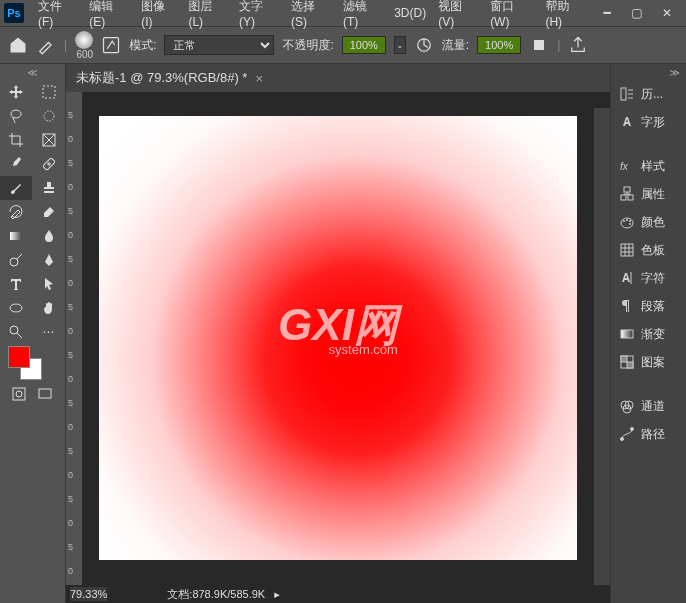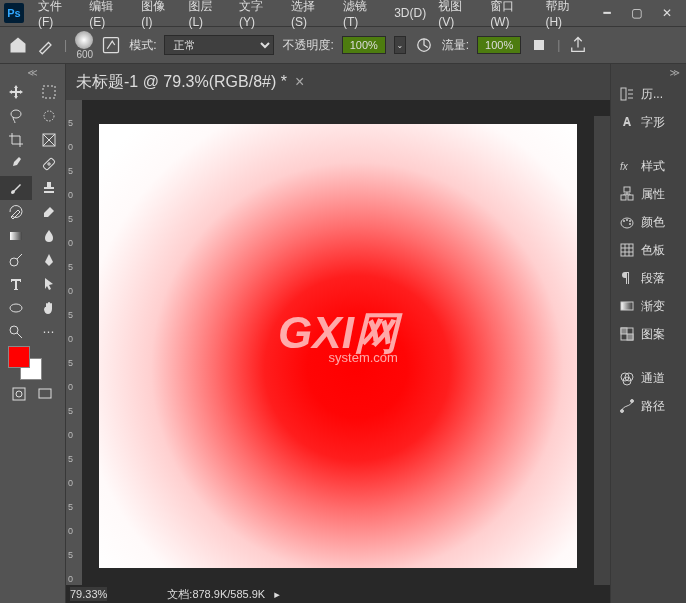--- a/index.html
+++ b/index.html
@@ -23,21 +23,21 @@
 .tools-collapse { height:16px; display:flex; align-items:center; justify-content:center; color:#aaa; font-size:10px; }
 .tools-grid { display:grid; grid-template-columns:1fr 1fr; }
 .tool { width:32px; height:24px; display:flex; align-items:center; justify-content:center; color:#ddd; position:relative; }
 .tool.active { background:#3a3a3a; }
 .tool svg { width:16px; height:16px; }
 .swatches { padding:4px; position:relative; height:36px; }
 .swatch-fg { width:22px; height:22px; background:#ff0000; border:1px solid #888; position:absolute; left:8px; top:2px; }
 .swatch-bg { width:22px; height:22px; background:#fff; border:1px solid #888; position:absolute; left:20px; top:14px; }
 .qmask { display:flex; gap:4px; padding:4px 8px; }
 .center { flex:1; display:flex; flex-direction:column; background:#282828; }
-.tab-bar { height:36px; background:#434343; display:flex; align-items:center; padding:0 10px; color:#ddd; font-size:16px; }
+.tab-bar { height:28px; background:#434343; display:flex; align-items:center; padding:0 10px; color:#ddd; font-size:13px; }
 .tab-close { margin-left:8px; color:#aaa; }
 .ruler-corner { width:16px; height:16px; background:#535353; }
 .ruler-h { height:16px; background:#535353; display:flex; position:relative; overflow:hidden; font-size:9px; color:#bbb; }
 .ruler-v { width:16px; background:#535353; position:relative; overflow:hidden; font-size:9px; color:#bbb; }
 .ruler-v span { position:absolute; left:2px; }
 .doc-area { display:flex; flex:1; }
 .canvas-wrap { flex:1; background:#282828; position:relative; display:flex; align-items:flex-start; justify-content:center; padding-top:8px; overflow:hidden; }
 .canvas { width:478px; height:444px; background:#fff; position:relative; }
 .gradient { position:absolute; inset:0; background:radial-gradient(circle at 54% 55%, #ff0000 0%, #ff0505 14%, rgba(255,20,20,0.96) 26%, rgba(255,70,70,0.78) 40%, rgba(255,150,150,0.45) 58%, rgba(255,220,220,0.15) 78%, #fff 92%); }
 .watermark { position:absolute; left:50%; top:48%; transform:translate(-50%,-50%); color:rgba(255,255,255,0.65); font-size:44px; font-weight:bold; font-style:italic; pointer-events:none; text-align:right; line-height:1; }
@@ -357,20 +357,27 @@
       </div>
     <div class="panel-item">
         <svg viewBox="0 0 16 16" fill="none" stroke="#ccc">
           <rect x="2" y="2" width="12" height="12"></rect>
           <path d="M6 2v12M10 2v12M2 6h12M2 10h12"></path>
         </svg>
         <span>色板</span>
       </div>
     <div class="panel-item">
         <svg viewBox="0 0 16 16" fill="#ccc">
+          <path d="M3 12L6 3h2l3 9H9l-.5-2h-3L5 12zm3-4h2L7 5z"></path>
+          <path d="M12 2v12" stroke="#ccc"></path>
+        </svg>
+        <span>字符</span>
+      </div>
+    <div class="panel-item">
+        <svg viewBox="0 0 16 16" fill="#ccc">
           <path d="M6 2a3 3 0 0 0 0 6h1v6h1V3h1v11h1V2z"></path>
         </svg>
         <span>段落</span>
       </div>
     <div class="panel-item">
         <svg viewBox="0 0 16 16">
           <rect x="2" y="4" width="12" height="8" fill="url(#g2)" stroke="#ccc"></rect>
           <defs>
             <linearGradient id="g2">
               <stop offset="0" stop-color="#fff"></stop>

